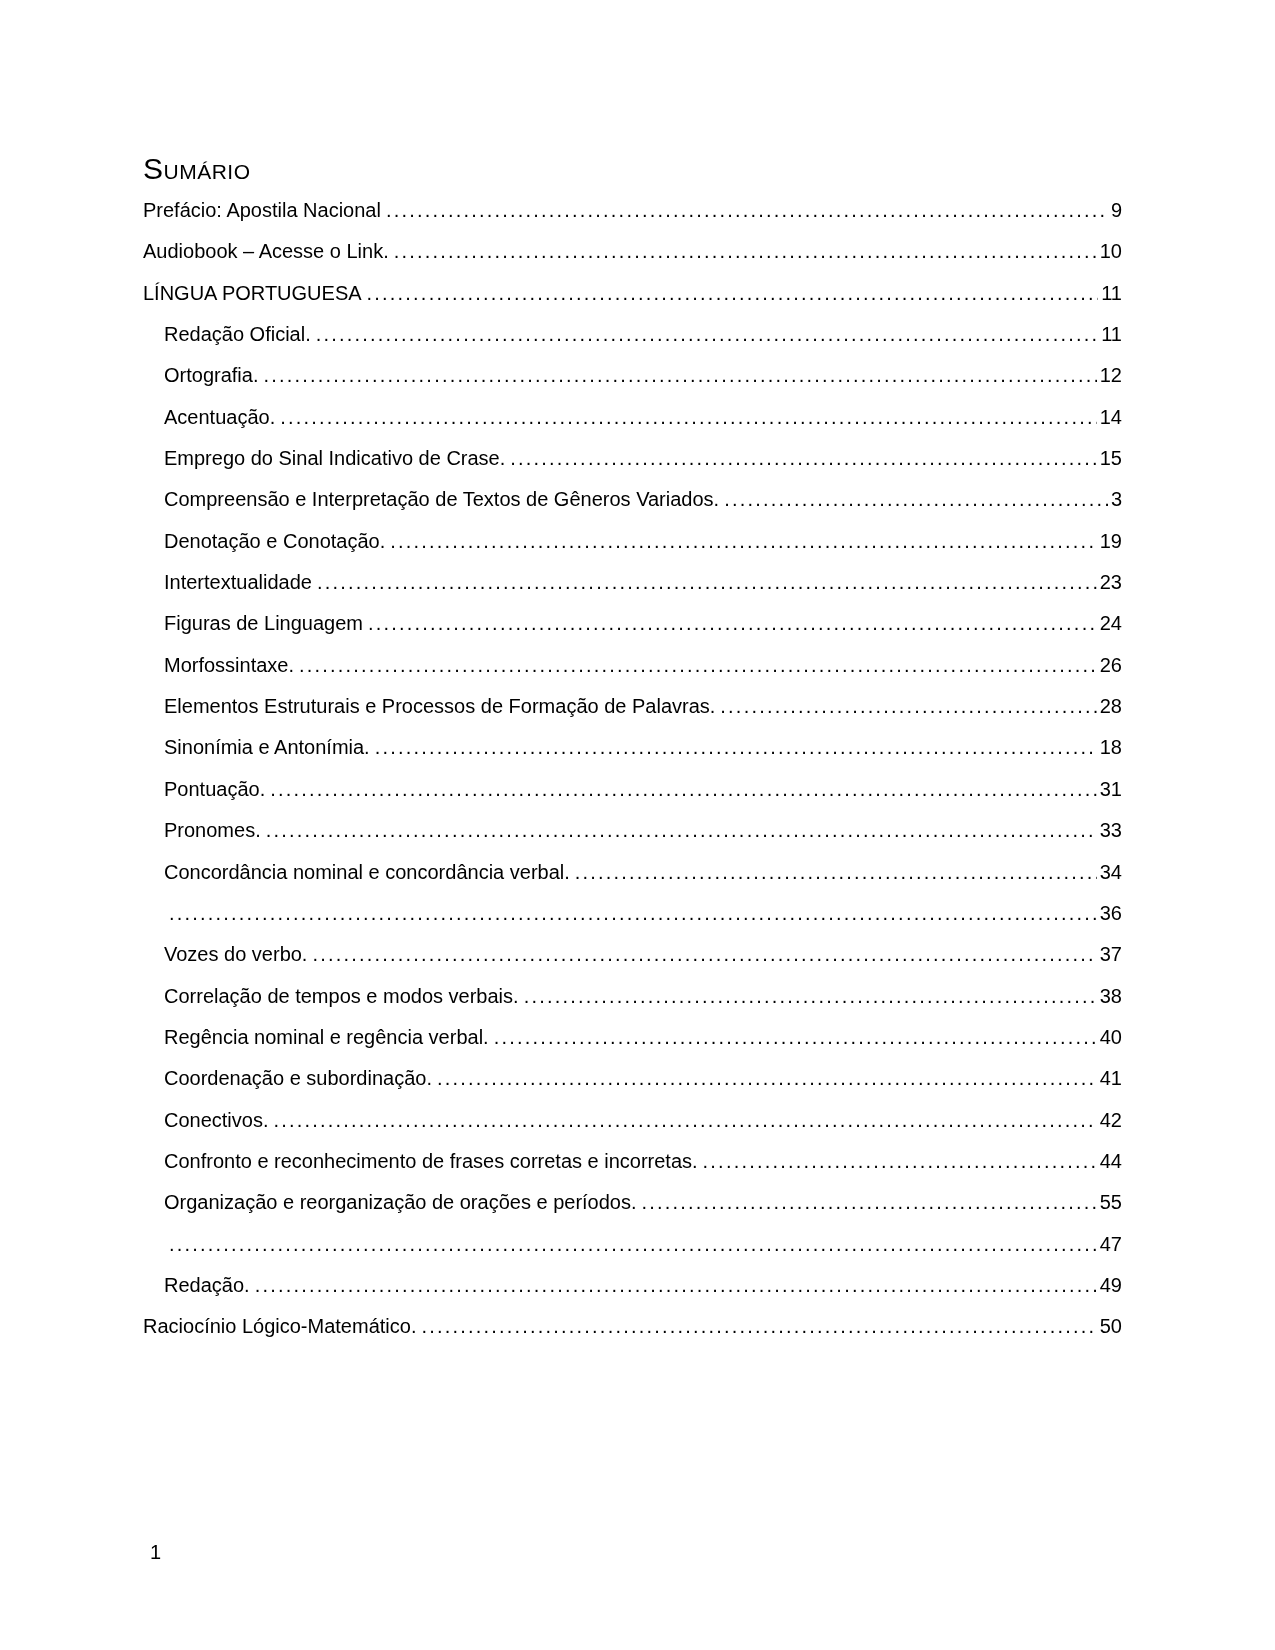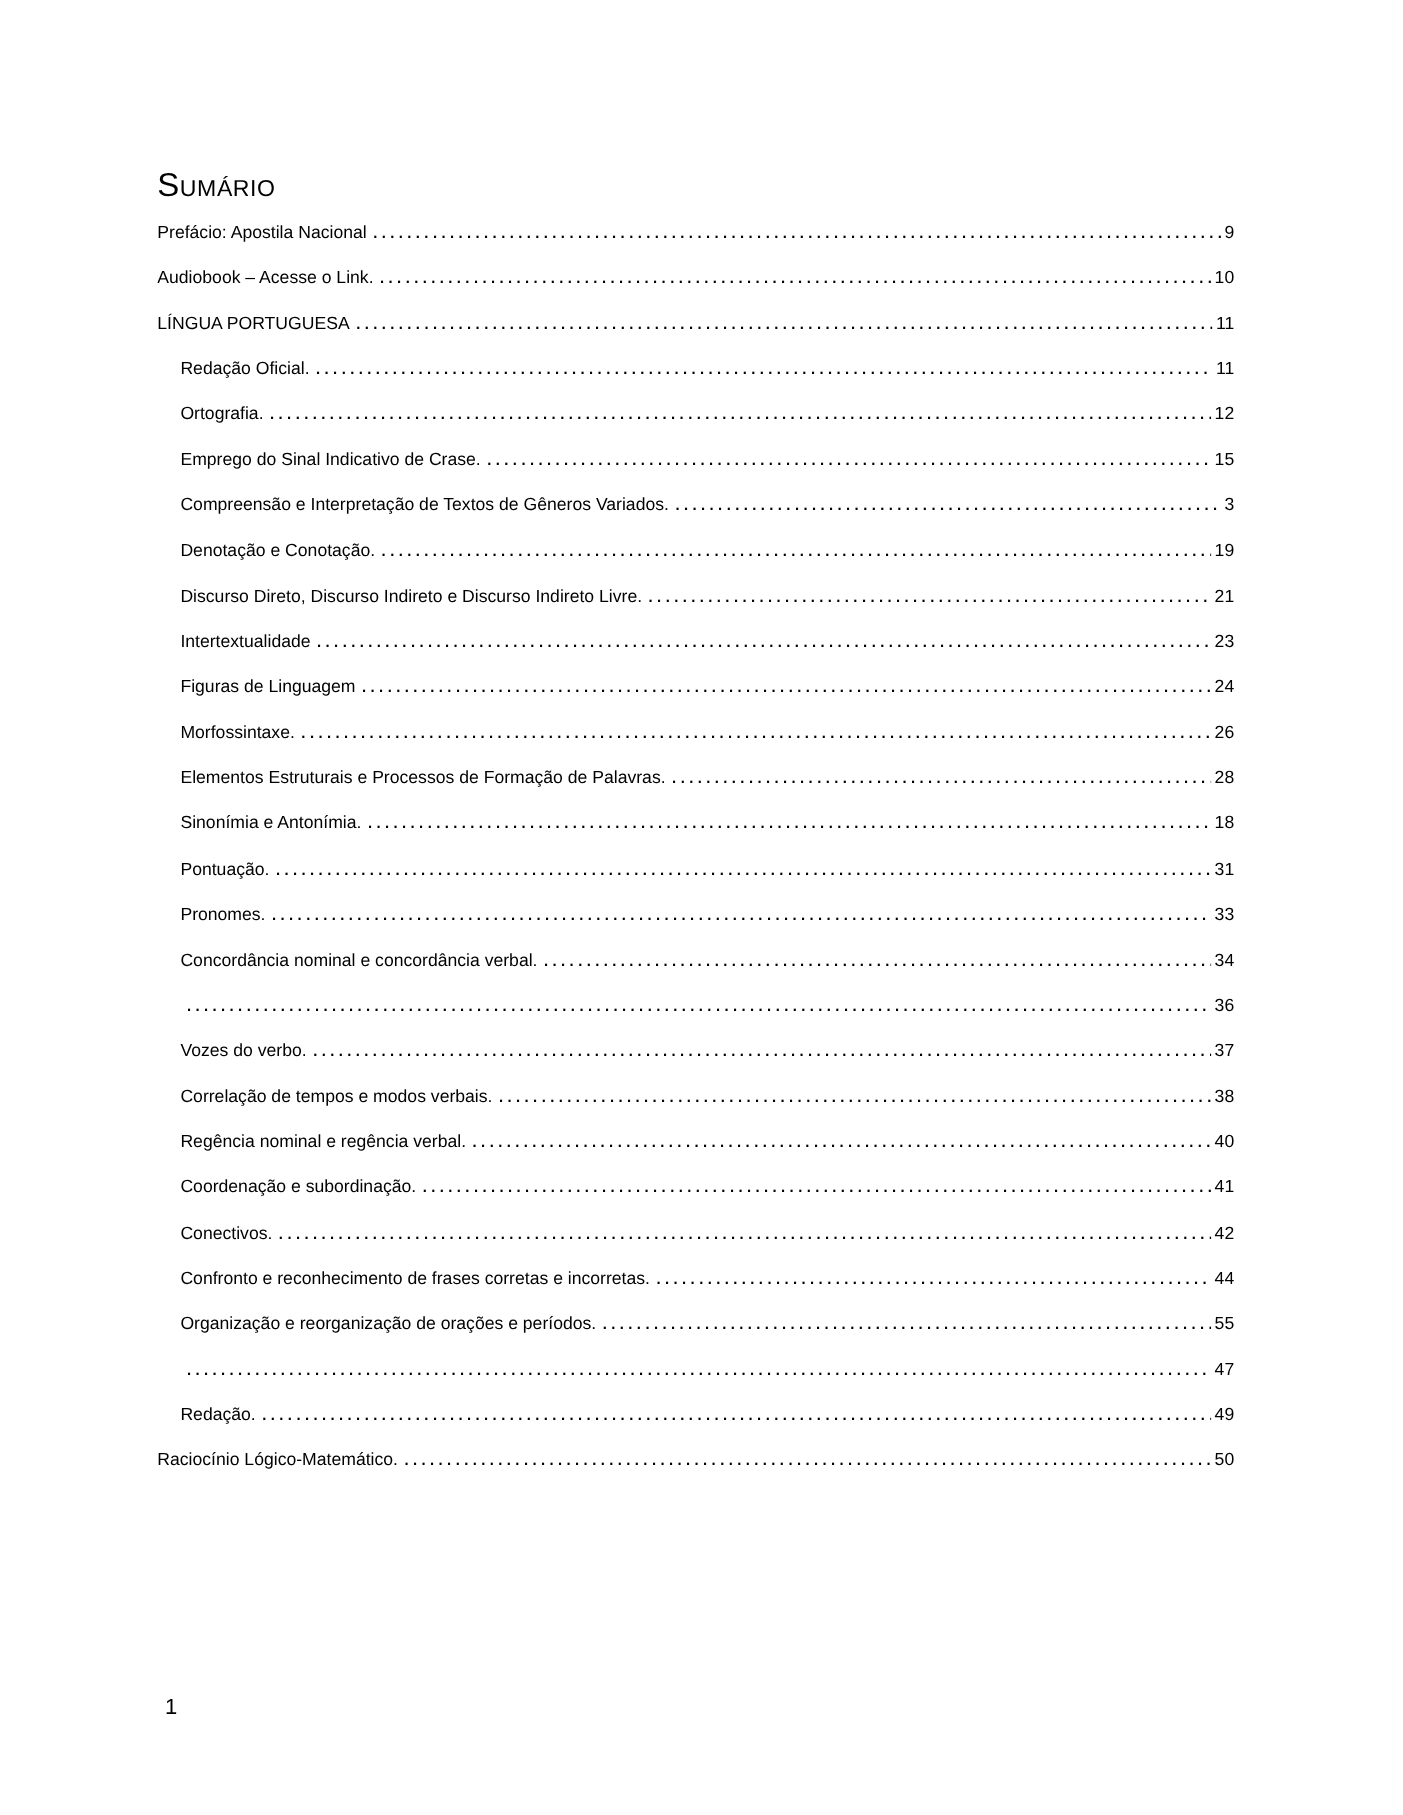--- a/index.html
+++ b/index.html
@@ -32,21 +32,21 @@
   }
   .toc {
     margin: 0;
     padding: 0;
   }
   .toc-entry {
     display: flex;
     align-items: baseline;
     line-height: 41.35px;
     height: 41.35px;
-    font-size: 16px;
+    font-size: 20px;
     white-space: nowrap;
     overflow: hidden;
   }
   .toc-entry.level-2 { padding-left: 21px; }
   .toc-label { flex: 0 0 auto; }
   .dot-leader {
     flex: 1 1 auto;
     overflow: hidden;
     margin: 0 3px 0 5px;
     min-width: 10px;
@@ -91,38 +91,38 @@
     <span class="toc-label">Redação Oficial.</span>
     <span class="dot-leader"></span>
     <span class="toc-page">11</span>
   </div>
         <div class="toc-entry level-2">
     <span class="toc-label">Ortografia.</span>
     <span class="dot-leader"></span>
     <span class="toc-page">12</span>
   </div>
         <div class="toc-entry level-2">
+    <span class="toc-label">Acentuação.</span>
+    <span class="dot-leader"></span>
+    <span class="toc-page">14</span>
+  </div>
+        <div class="toc-entry level-2">
     <span class="toc-label">Emprego do Sinal Indicativo de Crase.</span>
     <span class="dot-leader"></span>
     <span class="toc-page">15</span>
   </div>
         <div class="toc-entry level-2">
     <span class="toc-label">Compreensão e Interpretação de Textos de Gêneros Variados.</span>
     <span class="dot-leader"></span>
     <span class="toc-page">3</span>
   </div>
         <div class="toc-entry level-2">
     <span class="toc-label">Denotação e Conotação.</span>
     <span class="dot-leader"></span>
     <span class="toc-page">19</span>
-  </div>
-        <div class="toc-entry level-2">
-    <span class="toc-label">Discurso Direto, Discurso Indireto e Discurso Indireto Livre.</span>
-    <span class="dot-leader"></span>
-    <span class="toc-page">21</span>
   </div>
         <div class="toc-entry level-2">
     <span class="toc-label">Intertextualidade</span>
     <span class="dot-leader"></span>
     <span class="toc-page">23</span>
   </div>
         <div class="toc-entry level-2">
     <span class="toc-label">Figuras de Linguagem</span>
     <span class="dot-leader"></span>
     <span class="toc-page">24</span>

